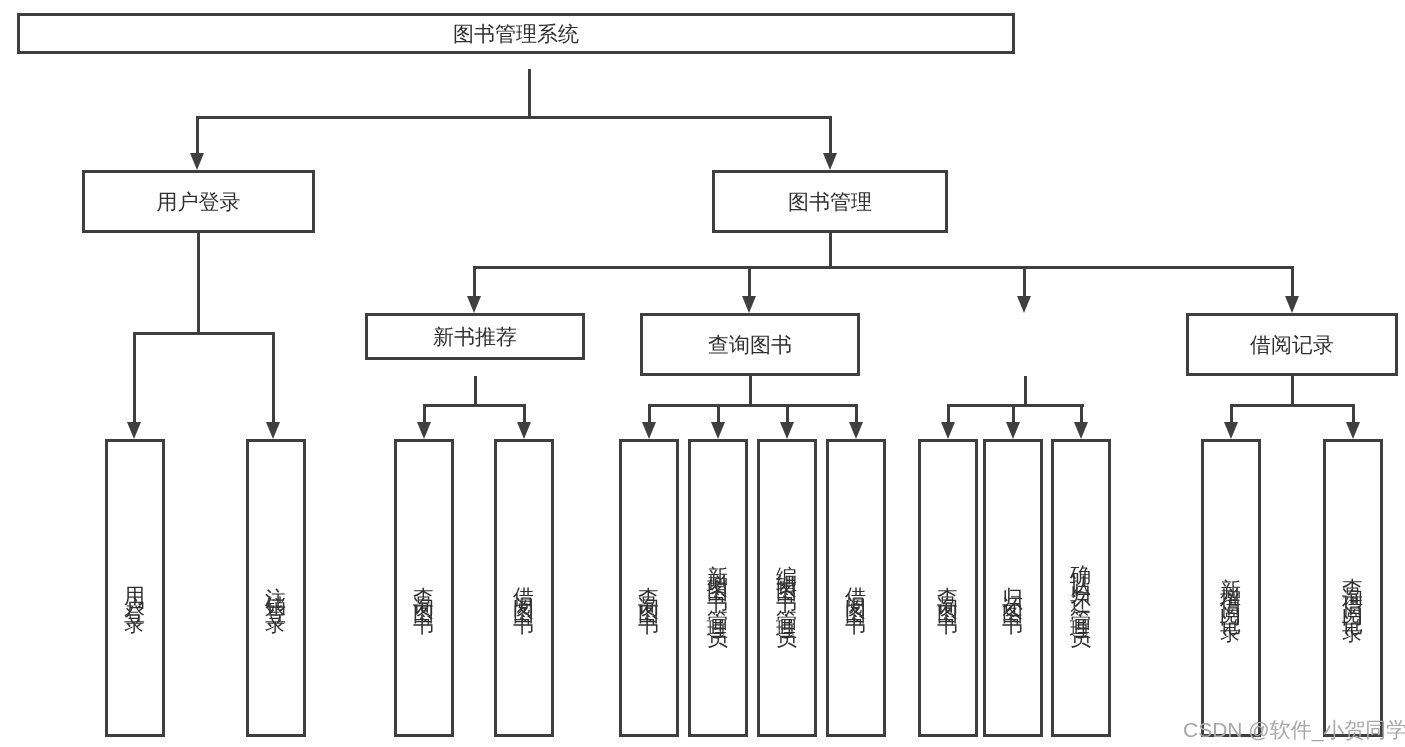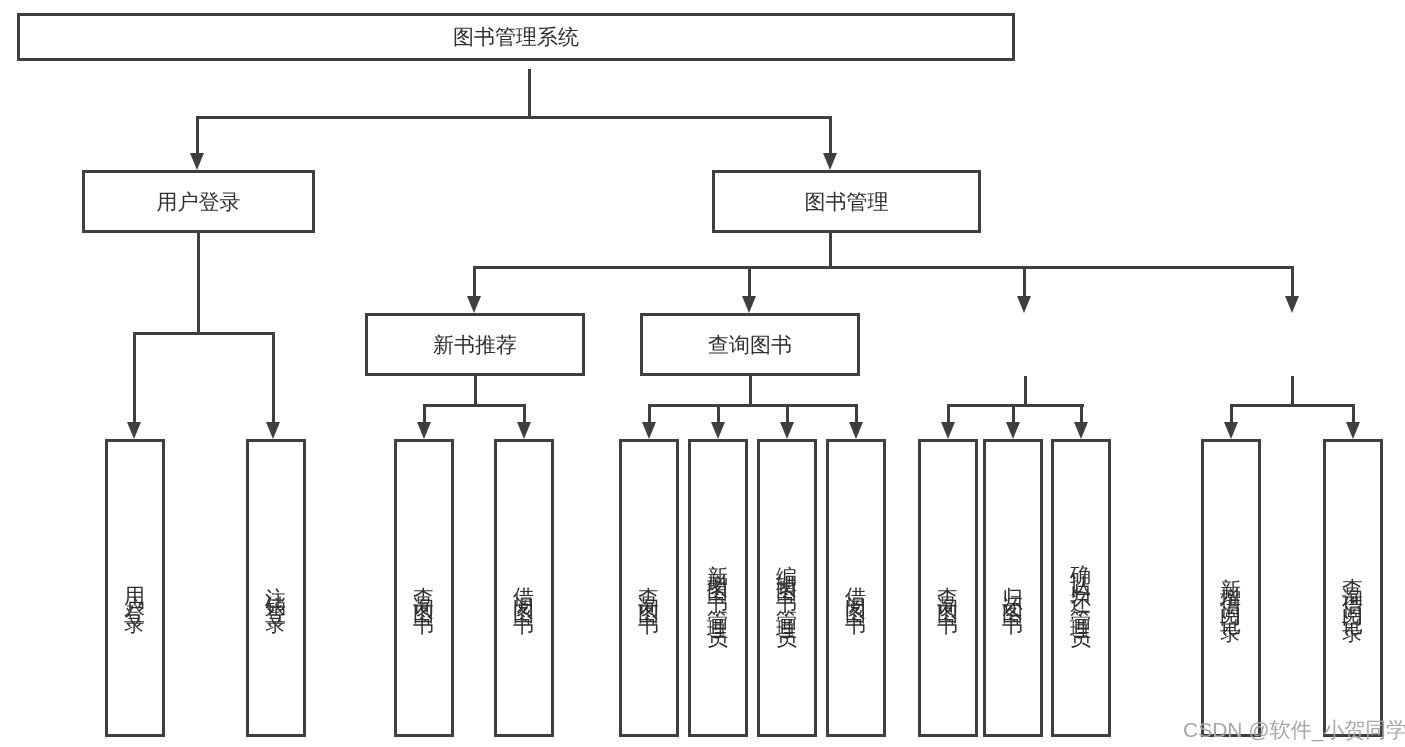--- a/index.html
+++ b/index.html
@@ -48,36 +48,39 @@
     color:var(--watermark);
     white-space:nowrap;
     z-index:5;
   }
 </style>
 </head>
 <body>
 
 <div class="canvas">
 
-  <div class="box" style="left:17px;top:13px;width:998px;height:48px;">
+  <div class="box" style="left:17px;top:13px;width:998px;height:41px;">
     <span>图书管理系统</span>
   </div>
 
   <div class="box" style="left:82px;top:170px;width:233px;height:63px;">
     <span>用户登录</span>
   </div>
-  <div class="box" style="left:712px;top:170px;width:269px;height:63px;font-family:Liberation Mono, monospace;">
+  <div class="box" style="left:712px;top:170px;width:236px;height:63px;font-family:Liberation Mono, monospace;">
     <span>图书管理</span>
   </div>
 
-  <div class="box" style="left:365px;top:313px;width:220px;height:63px;align-items:center;">
+  <div class="box" style="left:365px;top:313px;width:220px;height:47px;align-items:center;">
     <span>新书推荐</span>
   </div>
   <div class="box" style="left:640px;top:313px;width:220px;height:63px;">
     <span>查询图书</span>
+  </div>
+  <div class="box" style="left:1186px;top:313px;width:212px;height:63px;">
+    <span>借阅记录</span>
   </div>
 
   <div class="box leaf" style="left:105px;top:439px;width:60px;height:298px;">
     <span class="vtext">用户登录</span>
   </div>
   <div class="box leaf" style="left:246px;top:439px;width:60px;height:298px;">
     <span class="vtext">注销登录</span>
   </div>
   <div class="box leaf" style="left:394px;top:439px;width:60px;height:298px;">
     <span class="vtext">查询图书</span>

